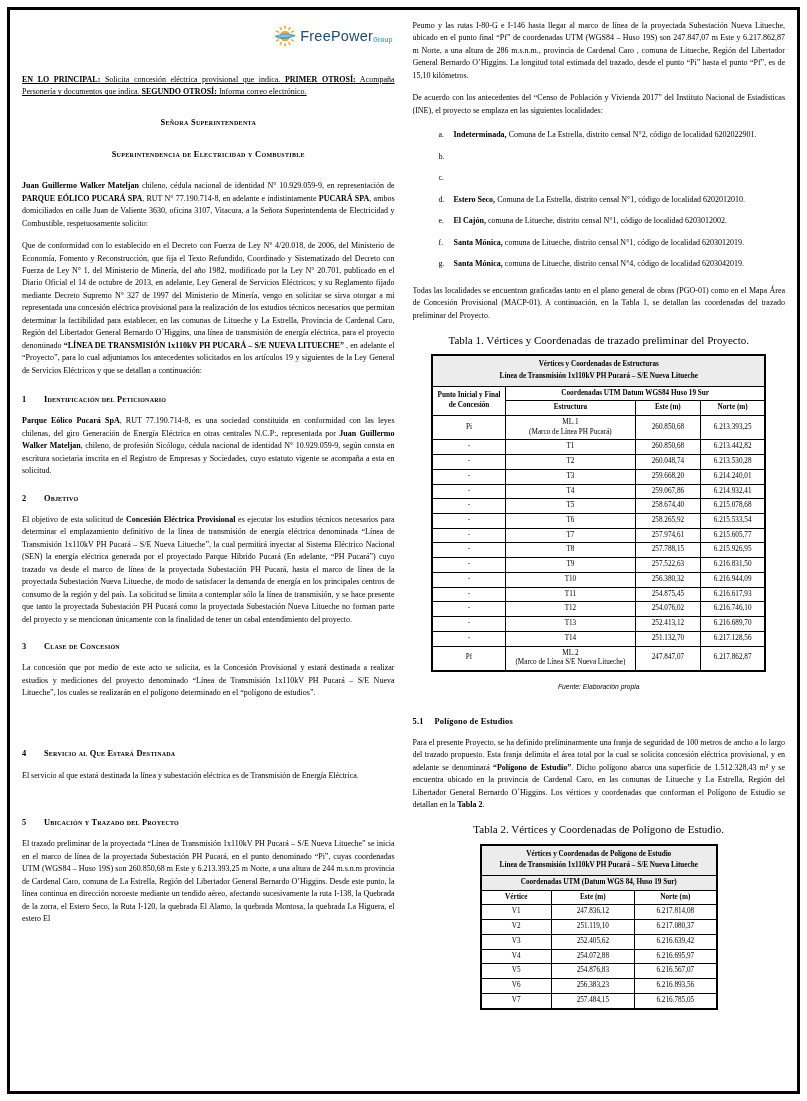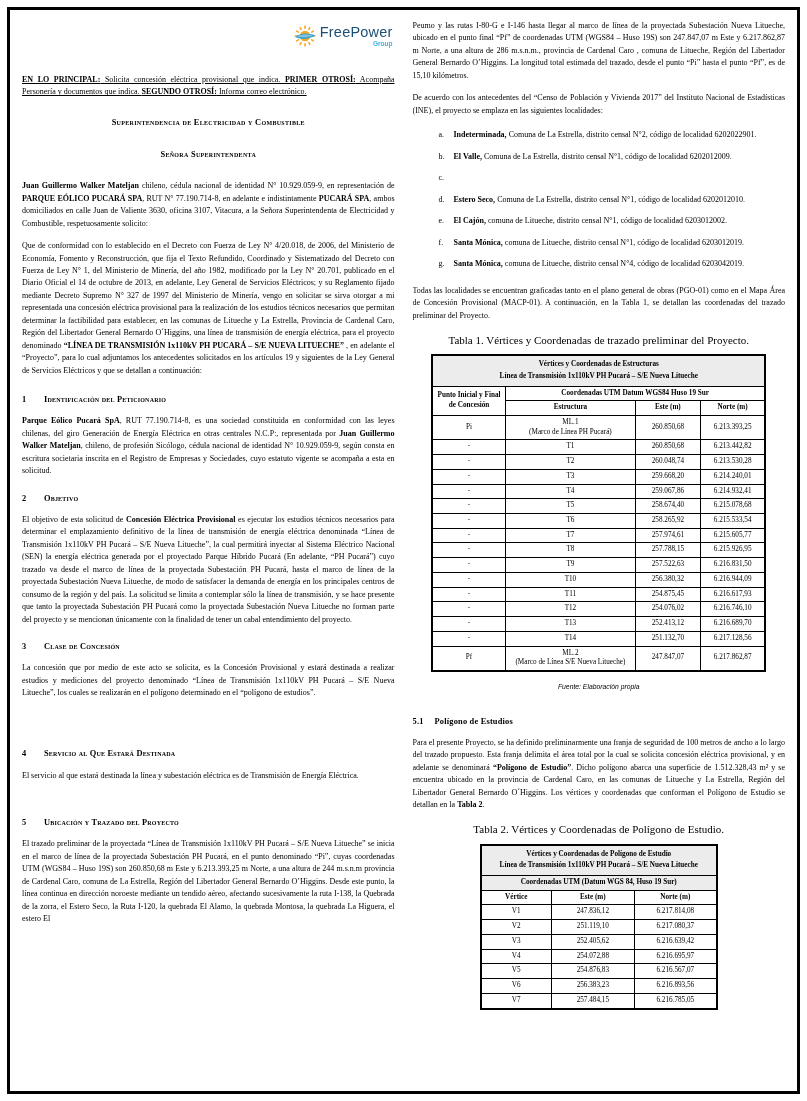--- a/index.html
+++ b/index.html
@@ -11,21 +11,21 @@
   .col{flex:1;min-width:0;font-size:8px;line-height:1.56;overflow:hidden;}
   p.doc{margin:0 0 10px 0;text-align:justify;}
   .b{font-weight:bold;}
   .center-head{font-weight:bold;text-align:center;font-variant:small-caps;
                font-size:8.4px;letter-spacing:.3px;margin:0 0 19px 0;}
   .sec-head{font-weight:bold;font-variant:small-caps;font-size:8.4px;letter-spacing:.2px;
             margin:14px 0 9px 0;display:flex;}
   .sec-head .num{width:22px;flex:none;}
   .logo-row{display:flex;justify-content:flex-end;margin:4px 2px 26px 0;}
   .logo{display:flex;align-items:center;gap:3px;font-family:"Liberation Sans","DejaVu Sans",sans-serif;}
-  .logo-text{display:flex;flex-direction:column;align-items:flex-end;line-height:1;}
+  .logo-text{display:flex;flex-direction:row;align-items:flex-end;line-height:1;}
   .logo-brand{font-size:14.5px;color:#1b4e74;letter-spacing:.2px;}
   .logo-group{font-size:6.5px;color:#3fb3e4;margin-top:1px;font-weight:bold;}
   .loc-list{margin:12px 0 14px 0;}
   .loc-item{display:flex;margin:0 0 9px 0;padding-left:26px;}
   .loc-letter{width:15px;flex:none;}
   .loc-text{flex:1;text-align:justify;}
   .caption{text-align:center;font-size:11px;margin:4px 0 5px 0;}
   .fuente{text-align:center;font-style:italic;font-size:6.8px;margin:10px 0 6px 0;
           font-family:"Liberation Sans","DejaVu Sans",sans-serif;}
   table.doc-table{border-collapse:collapse;margin:0 auto;border:2px solid #000;padding-left:9px;}
@@ -77,22 +77,22 @@
             </svg>
             <div class="logo-text">
               <span class="logo-brand">FreePower</span>
               <span class="logo-group">Group</span>
             </div>
           </div>
         </div>
 
         <p class="doc" style="margin-bottom:17px;text-decoration:underline;"><span class="b">EN LO PRINCIPAL:</span><span> Solicita concesión eléctrica provisional que indica. </span><span class="b">PRIMER OTROSÍ:</span><span> Acompaña Personería y documentos que indica. </span><span class="b">SEGUNDO OTROSÍ:</span><span> Informa correo electrónico.</span></p>
 
+        <div class="center-head" style="margin-top:6px;">Señora Superintendenta</div>
         <div class="center-head">Superintendencia de Electricidad y Combustible</div>
-        <div class="center-head" style="margin-top:6px;">Señora Superintendenta</div>
 
         <p class="doc" style="margin-top:4px;"><span class="b">Juan Guillermo Walker Mateljan</span><span> chileno, cédula nacional de identidad N° 10.929.059-9, en representación de </span><span class="b">PARQUE EÓLICO PUCARÁ SPA</span><span>, RUT N° 77.190.714-8, en adelante e indistintamente </span><span class="b">PUCARÁ SPA</span><span>, ambos domiciliados en calle Juan de Valiente 3630, oficina 3107, Vitacura, a la Señora Superintendenta de Electricidad y Combustible, respetuosamente solicito:</span></p>
         <p class="doc"><span>Que de conformidad con lo establecido en el Decreto con Fuerza de Ley N° 4/20.018, de 2006, del Ministerio de Economía, Fomento y Reconstrucción, que fija el Texto Refundido, Coordinado y Sistematizado del Decreto con Fuerza de Ley N° 1, del Ministerio de Minería, del año 1982, modificado por la Ley N° 20.701, publicado en el Diario Oficial el 14 de octubre de 2013, en adelante, Ley General de Servicios Eléctricos; y su Reglamento fijado mediante Decreto Supremo N° 327 de 1997 del Ministerio de Minería, vengo en solicitar se sirva otorgar a mi representada una concesión eléctrica provisional para la realización de los estudios técnicos necesarios que permitan determinar la factibilidad para establecer, en las comunas de Litueche y La Estrella, Provincia de Cardenal Caro, Región del Libertador General Bernardo O´Higgins, una línea de transmisión de energía eléctrica, para el proyecto denominado </span><span class="b">“LÍNEA DE TRANSMISIÓN 1x110kV PH PUCARÁ – S/E NUEVA LITUECHE”</span><span> , en adelante el “Proyecto”, para lo cual adjuntamos los antecedentes solicitados en los artículos 19 y siguientes de la Ley General de Servicios Eléctricos y que se detallan a continuación:</span></p>
 
         <div class="sec-head mt-sm">
           <span class="num">1</span>
           <span>Identificación del Peticionario</span>
         </div>
         <p class="doc"><span class="b">Parque Eólico Pucará SpA</span><span>, RUT 77.190.714-8, es una sociedad constituida en conformidad con las leyes chilenas, del giro Generación de Energía Eléctrica en otras centrales N.C.P:, representada por </span><span class="b">Juan Guillermo Walker Mateljan</span><span>, chileno, de profesión Sicólogo, cédula nacional de identidad N° 10.929.059-9, según consta en escritura societaria inscrita en el Registro de Empresas y Sociedades, cuyo estatuto vigente se acompaña a esta en solicitud.</span></p>
 
@@ -127,21 +127,20 @@
 
         <div class="loc-list">
 
             <div class="loc-item">
               <span class="loc-letter">a.</span>
               <span class="loc-text"><span class="b">Indeterminada,</span><span> Comuna de La Estrella, distrito censal N°2, código de localidad 6202022901.</span></span>
             </div>
 
             <div class="loc-item">
               <span class="loc-letter">b.</span>
-              <span class="loc-text"><span class="b">El Valle,</span><span> Comuna de La Estrella, distrito censal N°1, código de localidad 6202012009.</span></span>
             </div>
 
             <div class="loc-item">
               <span class="loc-letter">c.</span>
             </div>
 
             <div class="loc-item">
               <span class="loc-letter">d.</span>
               <span class="loc-text"><span class="b">Estero Seco,</span><span> Comuna de La Estrella, distrito censal N°1, código de localidad 6202012010.</span></span>
             </div>

